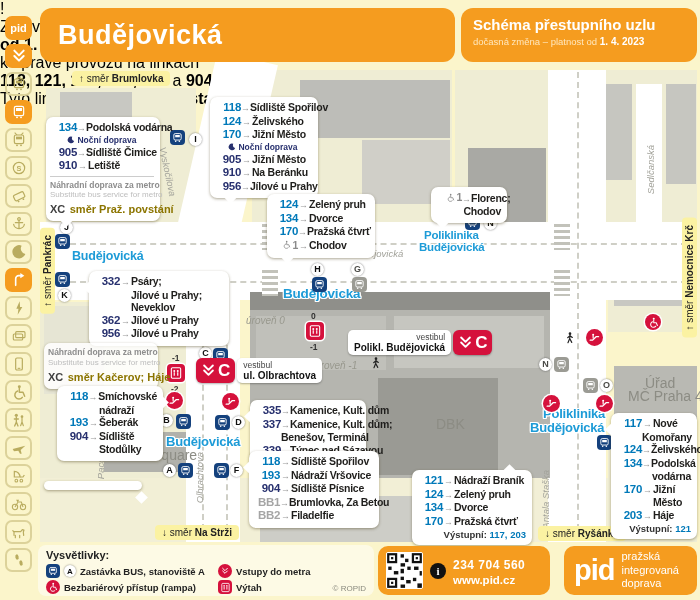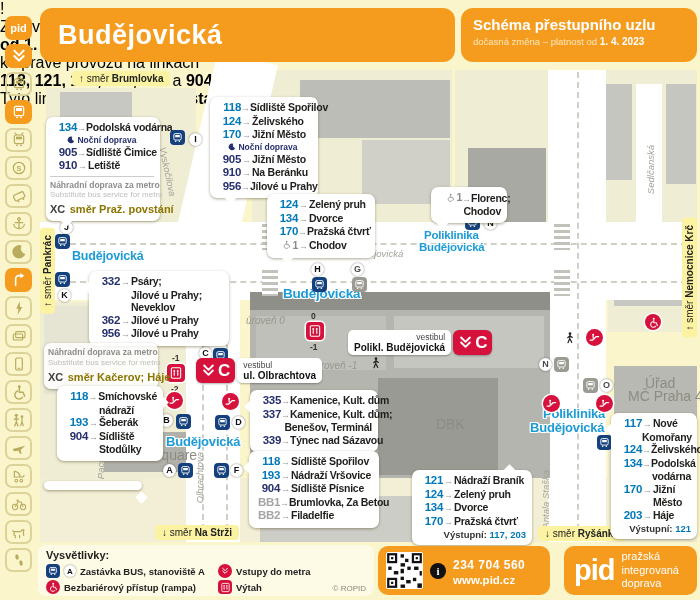--- a/index.html
+++ b/index.html
@@ -597,21 +597,21 @@
           <span class="co-num sub">904</span>
           <span class="co-arr">→</span>
           <span class="co-dest">Sídliště</span>
         </div>
         <div class="co-row">
           <span class="co-num"></span>
           <span class="co-arr"></span>
           <span class="co-dest">Stodůlky</span>
         </div>
       </div>
-      <div class="co" style="left: 250px; top: 390px; position: absolute; width: 128px;">
+      <div class="co" style="left: 250px; top: 400px; position: absolute; width: 116px;">
         <span class="pt pt-l"></span>
         <div class="co-row">
           <span class="co-num sub">335</span>
           <span class="co-arr">→</span>
           <span class="co-dest">Kamenice, Kult. dům</span>
         </div>
         <div class="co-row">
           <span class="co-num sub">337</span>
           <span class="co-arr">→</span>
           <span class="co-dest">Kamenice, Kult. dům;</span>

